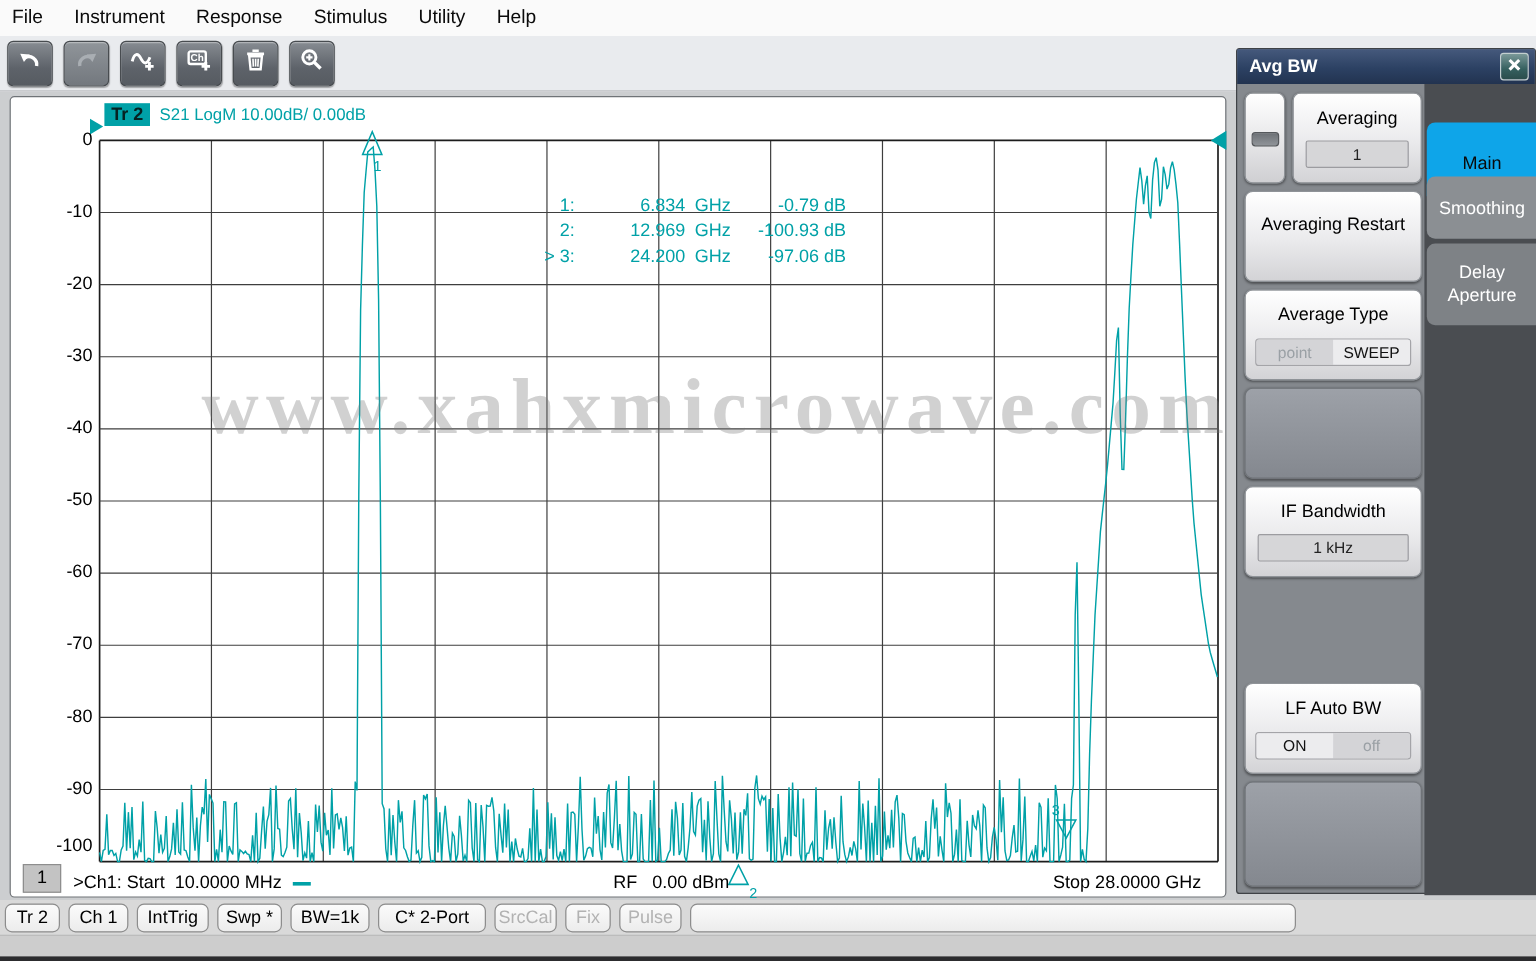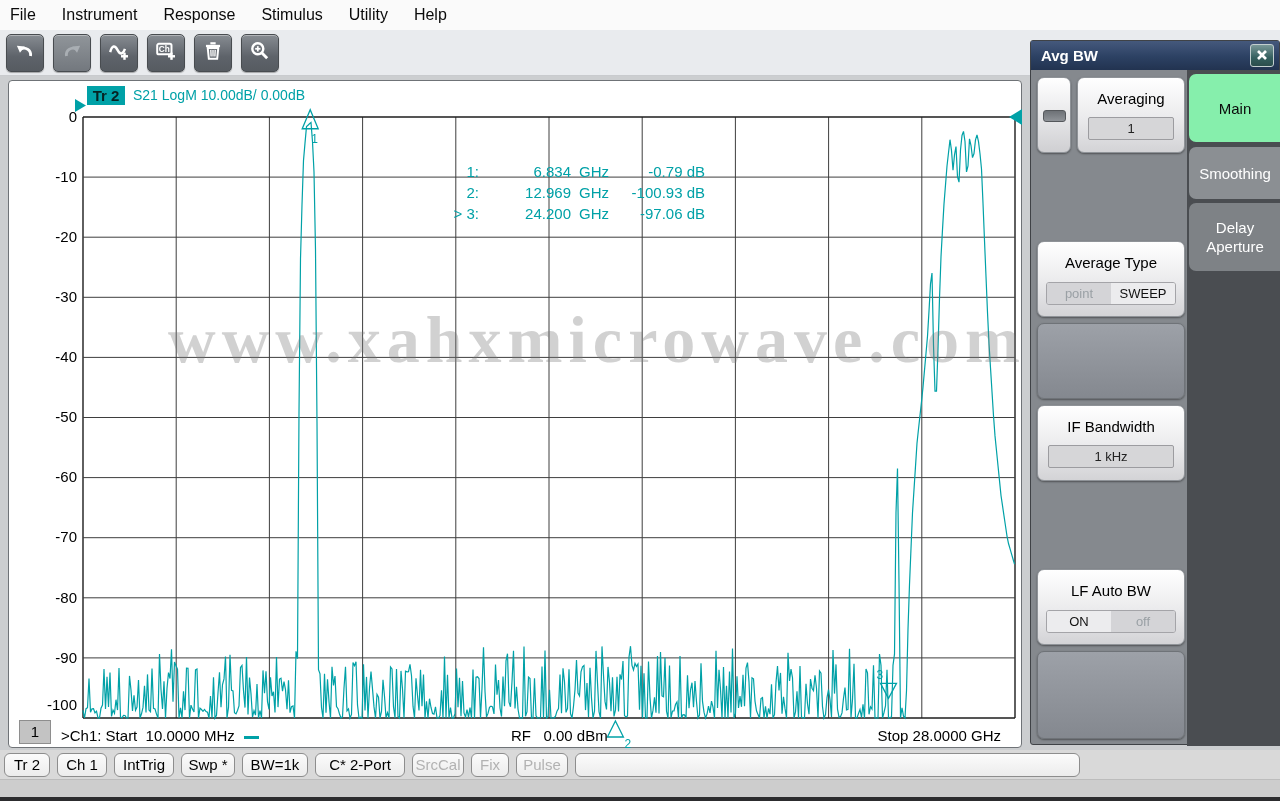--- a/index.html
+++ b/index.html
@@ -70,21 +70,21 @@
   .seg .off{background:#d4d4d7;color:#9aa0a5;}
   .toggle-btn{position:absolute;left:6px;top:36px;width:34px;height:76px;border-radius:7px;
               border:1px solid #8f9398;background:linear-gradient(#ffffff,#e6e6e8 55%,#cfcfd2);
               box-shadow:0 1px 2px rgba(0,0,0,.4);box-sizing:border-box;}
   .led{position:absolute;left:5px;top:32px;width:21px;height:10px;border-radius:3px;
        background:linear-gradient(#6d7176,#8f9398);border:1px solid #55585c;}
   .dd-arrow{color:#6a6e73;font-size:12px;margin-left:8px;}
   .tabcol{position:absolute;left:156px;top:29px;width:94px;height:676px;background:#4a4d51;}
   .tab{position:absolute;left:2px;width:92px;border-radius:7px 0 0 7px;display:flex;
        align-items:center;justify-content:center;text-align:center;font-size:15px;line-height:19px;}
-  .tab.active{background:#86efac;color:#0a0a0a;}
+  .tab.active{background:#0ea5e9;color:#0a0a0a;margin-top:28px;}
   .tab.t2{background:#8b8f93;color:#fff;}
   .tab.t3{background:#7e8286;color:#fff;}
   
   .statusbar{position:absolute;left:0;top:750px;width:1280px;height:29px;background:#d9d9d9;
              display:flex;align-items:center;padding-left:4px;gap:7px;box-sizing:border-box;}
   .sbtn{height:24px;border-radius:6px;border:1px solid #8d8d8d;background:linear-gradient(#fbfbfb,#ececec);
         font-size:15px;color:#000;text-align:center;line-height:22px;box-sizing:border-box;}
   .sbtn.disabled{color:#b2b2b2;}
   .strip2{position:absolute;left:0;top:779px;width:1280px;height:18px;background:#cdcdcd;border-top:1px solid #bcbcbc;}
   .darkstrip{position:absolute;left:0;top:797px;width:1280px;height:4px;background:#2c2c2e;}
@@ -246,20 +246,23 @@
 
   <div class="toggle-btn">
     <div class="led"></div>
   </div>
 
   <div class="btn3d" style="left:46px;top:36px;width:108px;height:76px">
     <span class="btn-label">Averaging</span>
     <div class="inset">1</div>
   </div>
 
+  <div class="btn3d" style="top:118px;height:76px">
+    <span class="btn-label" style="margin-top:19px">Averaging Restart</span>
+  </div>
 
   <div class="btn3d" style="top:200px;height:76px">
     <span class="btn-label">Average Type</span>
     <div class="seg">
       <div class="off">point</div>
       <div class="on">SWEEP</div>
     </div>
   </div>
 
   <div class="btn3d empty" style="top:282px;height:76px"></div>

